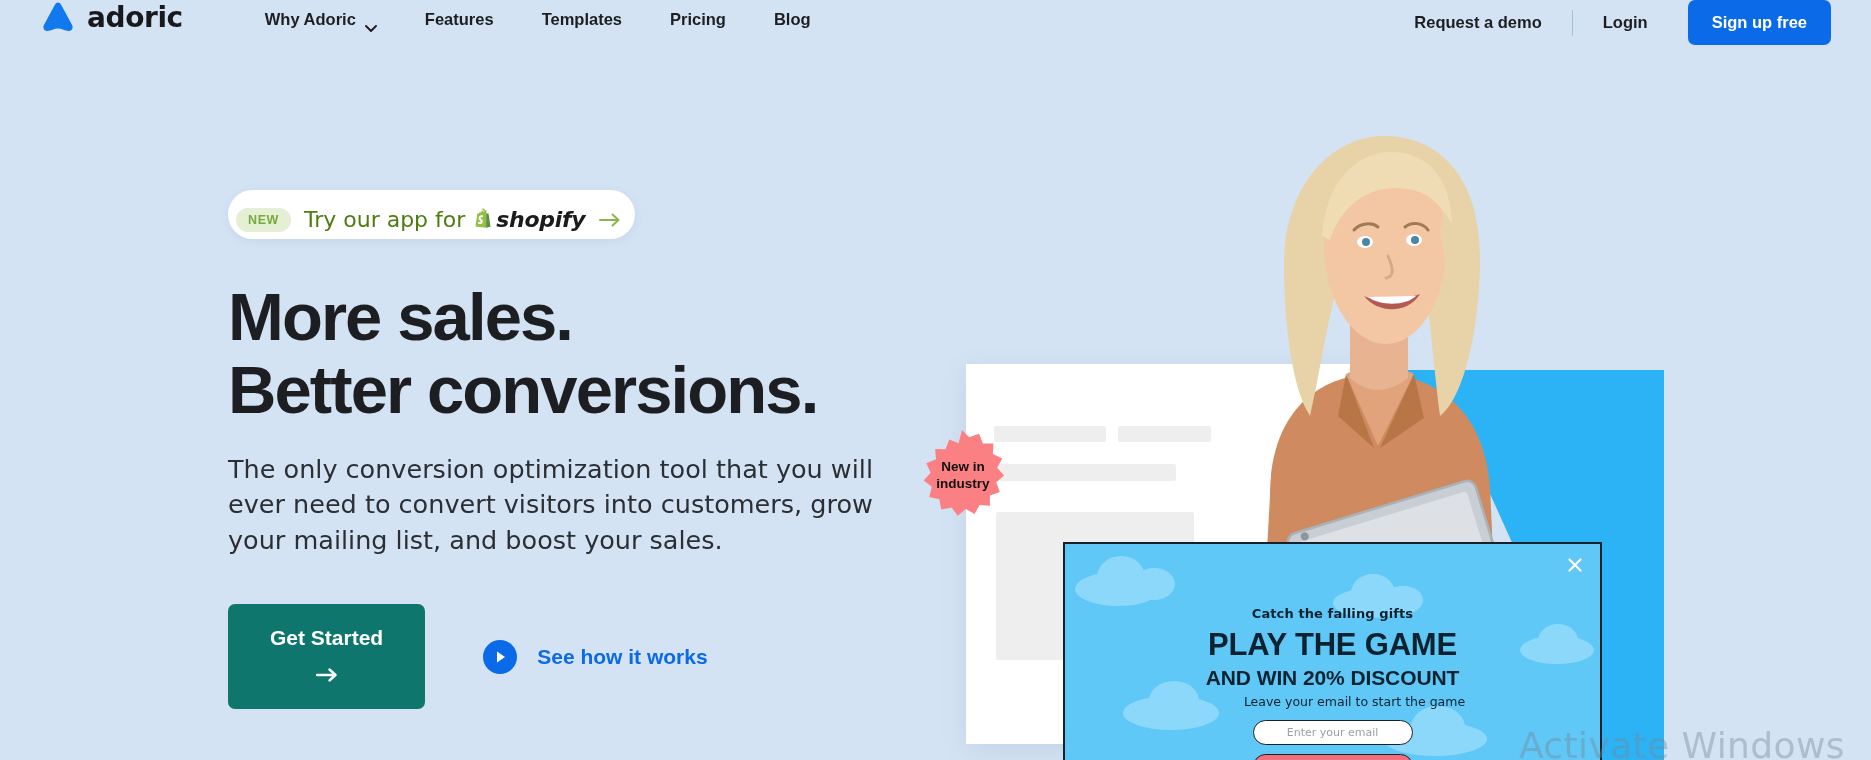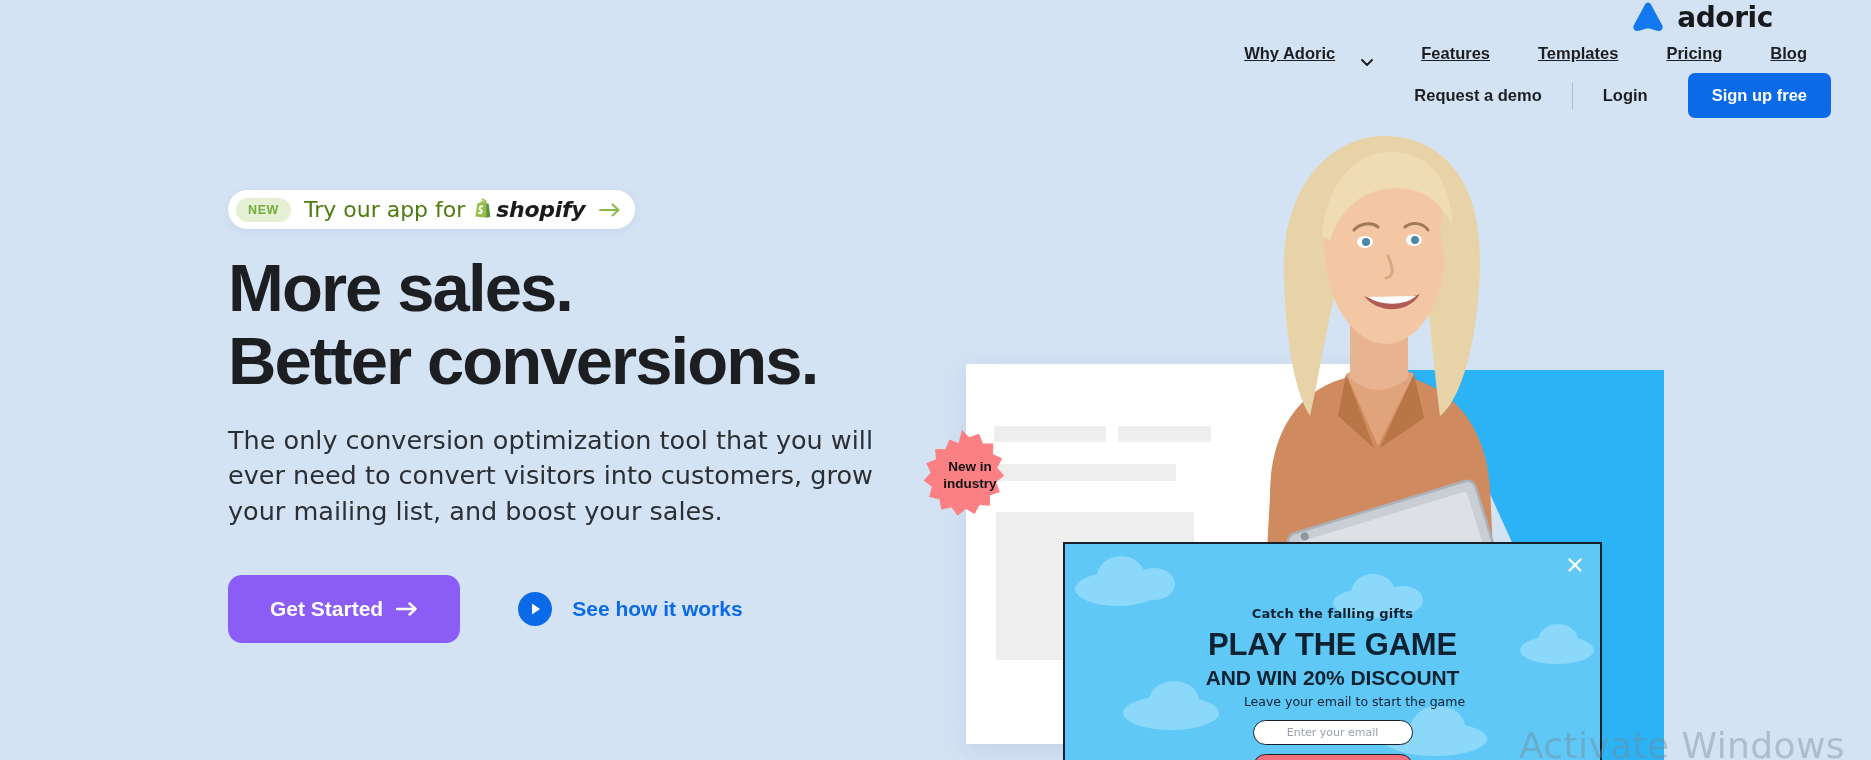--- a/index.html
+++ b/index.html
@@ -15,25 +15,24 @@
     background: #d4e3f4;
     font-family: "Liberation Sans", sans-serif;
     color: #202124;
     position: relative;
   }
 
   
   .navbar {
     height: 68px;
     display: flex;
-    align-items: flex-end;
+    align-items: flex-start;
     padding: 0 40px 0 40px;
     position: relative;
     z-index: 60;
-    flex-direction: column;
   }
 
   .brand {
     display: flex;
     align-items: center;
     gap: 11px;
     margin-right: 58px;
     cursor: pointer;
   }
   .brand-mark { width: 36px; height: 34px; display: block; }
@@ -51,23 +50,22 @@
     gap: 0px;
   }
   .nav-link {
     font-size: 16.5px;
     font-weight: 700;
     color: #1c1e21;
     padding: 10px 24px;
     cursor: pointer;
     display: flex;
     align-items: center;
-    gap: 26px;
+    gap: 9px;
     white-space: nowrap;
-    text-decoration: underline;
   }
   .chev {
     width: 12px; height: 7px;
     display: inline-block;
     position: relative;
     top: 1px;
   }
 
   .nav-right {
     margin-left: auto;
@@ -118,24 +116,24 @@
     z-index: 20;
   }
 
   
   .shopify-pill {
     display: inline-flex;
     align-items: center;
     gap: 0;
     background: #ffffff;
     border-radius: 999px;
-    padding: 7px 14px 7px 8px;
+    padding: 17px 14px 7px 8px;
     box-shadow: 0 2px 10px rgba(30,60,100,.08);
     cursor: pointer;
-    margin-bottom: 22px;
+    margin-bottom: 41px;
   }
   .new-tag {
     background: #e4efd3;
     color: #76ac3e;
     font-size: 12.5px;
     font-weight: 700;
     letter-spacing: .6px;
     padding: 5px 12px;
     border-radius: 999px;
   }
@@ -182,33 +180,34 @@
     font-family: "DejaVu Sans", sans-serif;
   }
 
   
   .cta-row {
     display: flex;
     align-items: center;
     gap: 58px;
   }
   .get-started {
-    background: #8b5cf6;
+    background: #0f766e;
     color: #ffffff;
     font-size: 21px;
     font-weight: 700;
     border: none;
-    border-radius: 14px;
+    border-radius: 7px;
     padding: 22px 42px;
     cursor: pointer;
     display: inline-flex;
     align-items: center;
     gap: 13px;
     font-family: "Liberation Sans", sans-serif;
     white-space: nowrap;
+    flex-direction: column;
   }
 
   .see-how {
     display: inline-flex;
     align-items: center;
     gap: 20px;
     cursor: pointer;
   }
   .play-circle {
     width: 34px; height: 34px;
@@ -287,21 +286,21 @@
   .burst {
     position: absolute;
     left: -52px;
     top: 64px;
     width: 96px;
     height: 96px;
     z-index: 14;
   }
   .burst-label {
     position: absolute;
-    left: 8px; top: 0;
+    left: 1px; top: 0;
     width: 96px; height: 96px;
     display: flex;
     flex-direction: column;
     align-items: center;
     justify-content: center;
     font-size: 13.5px;
     font-weight: 700;
     line-height: 1.24;
     color: #111;
     text-align: center;

